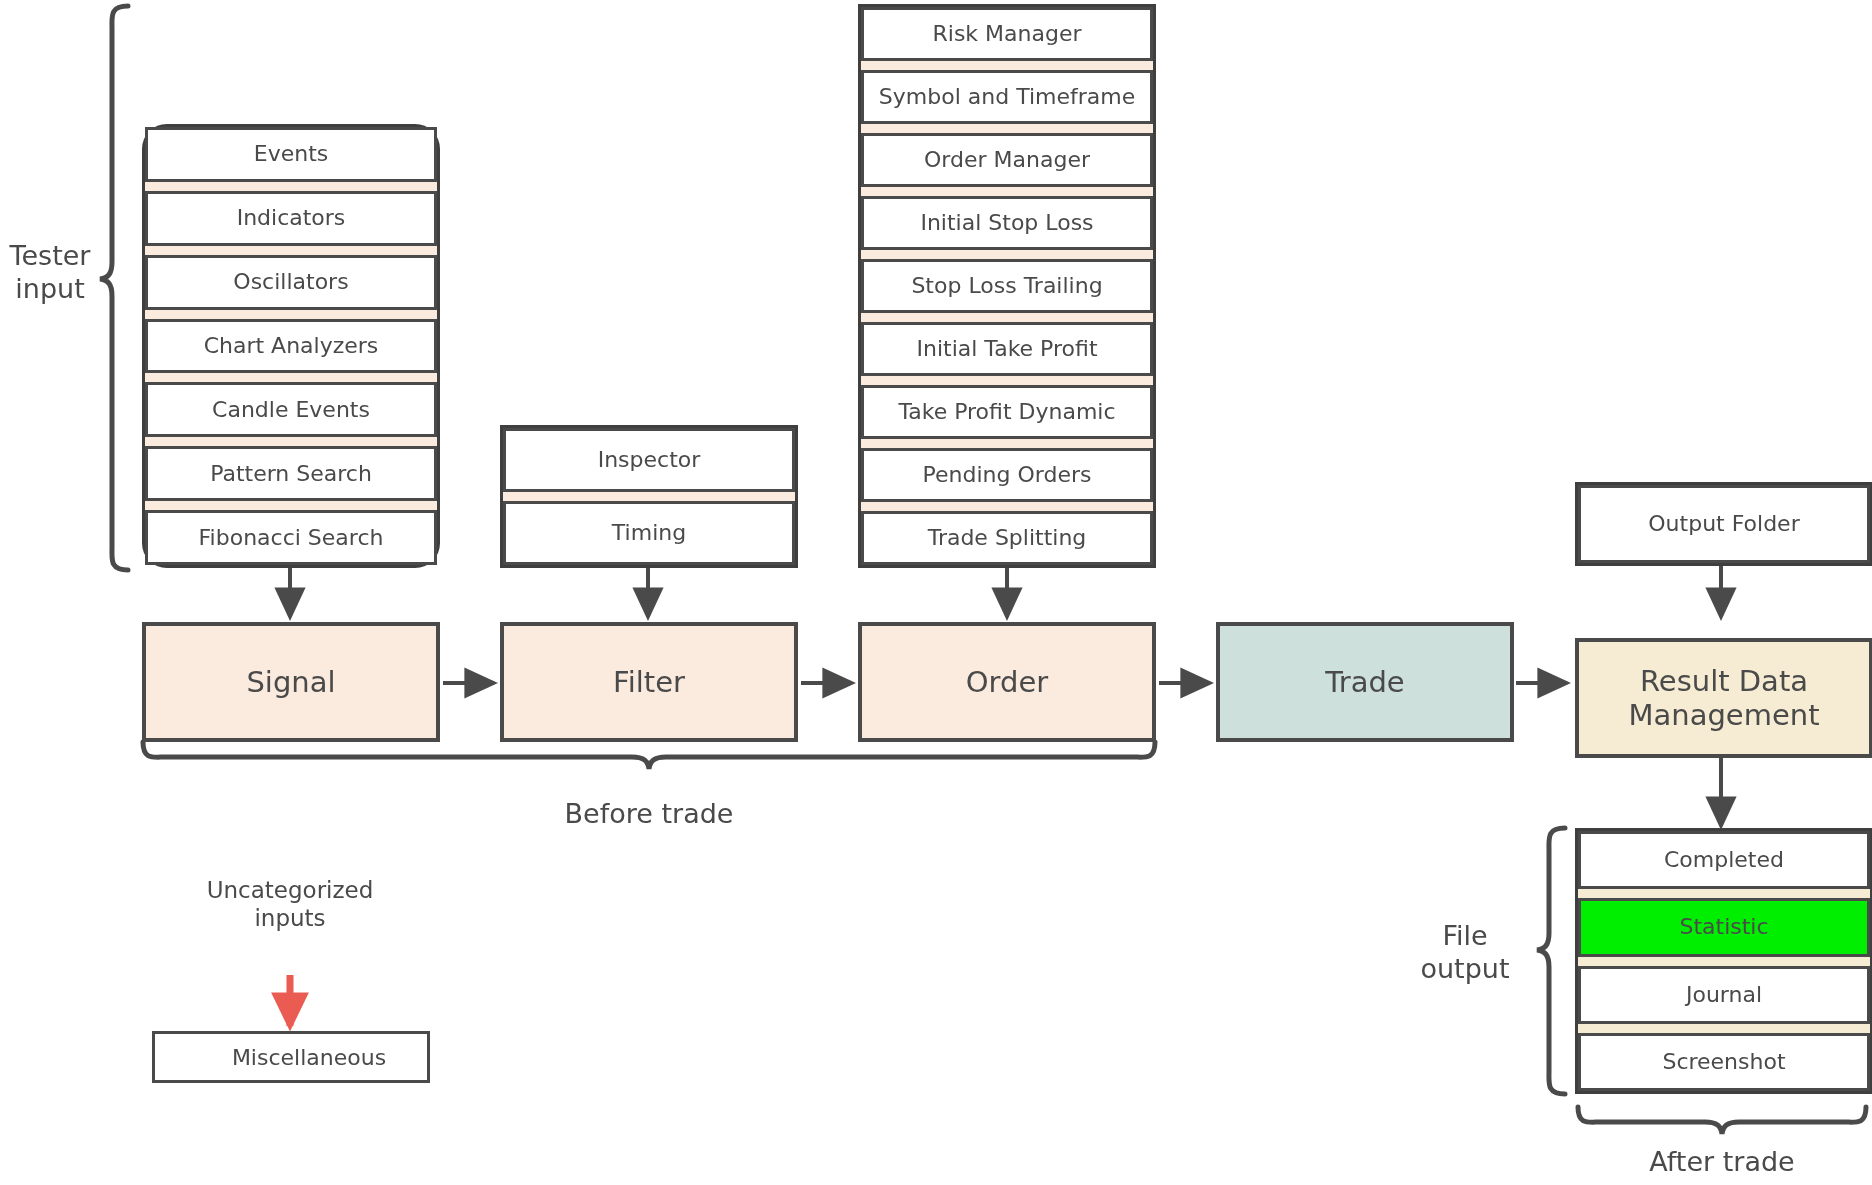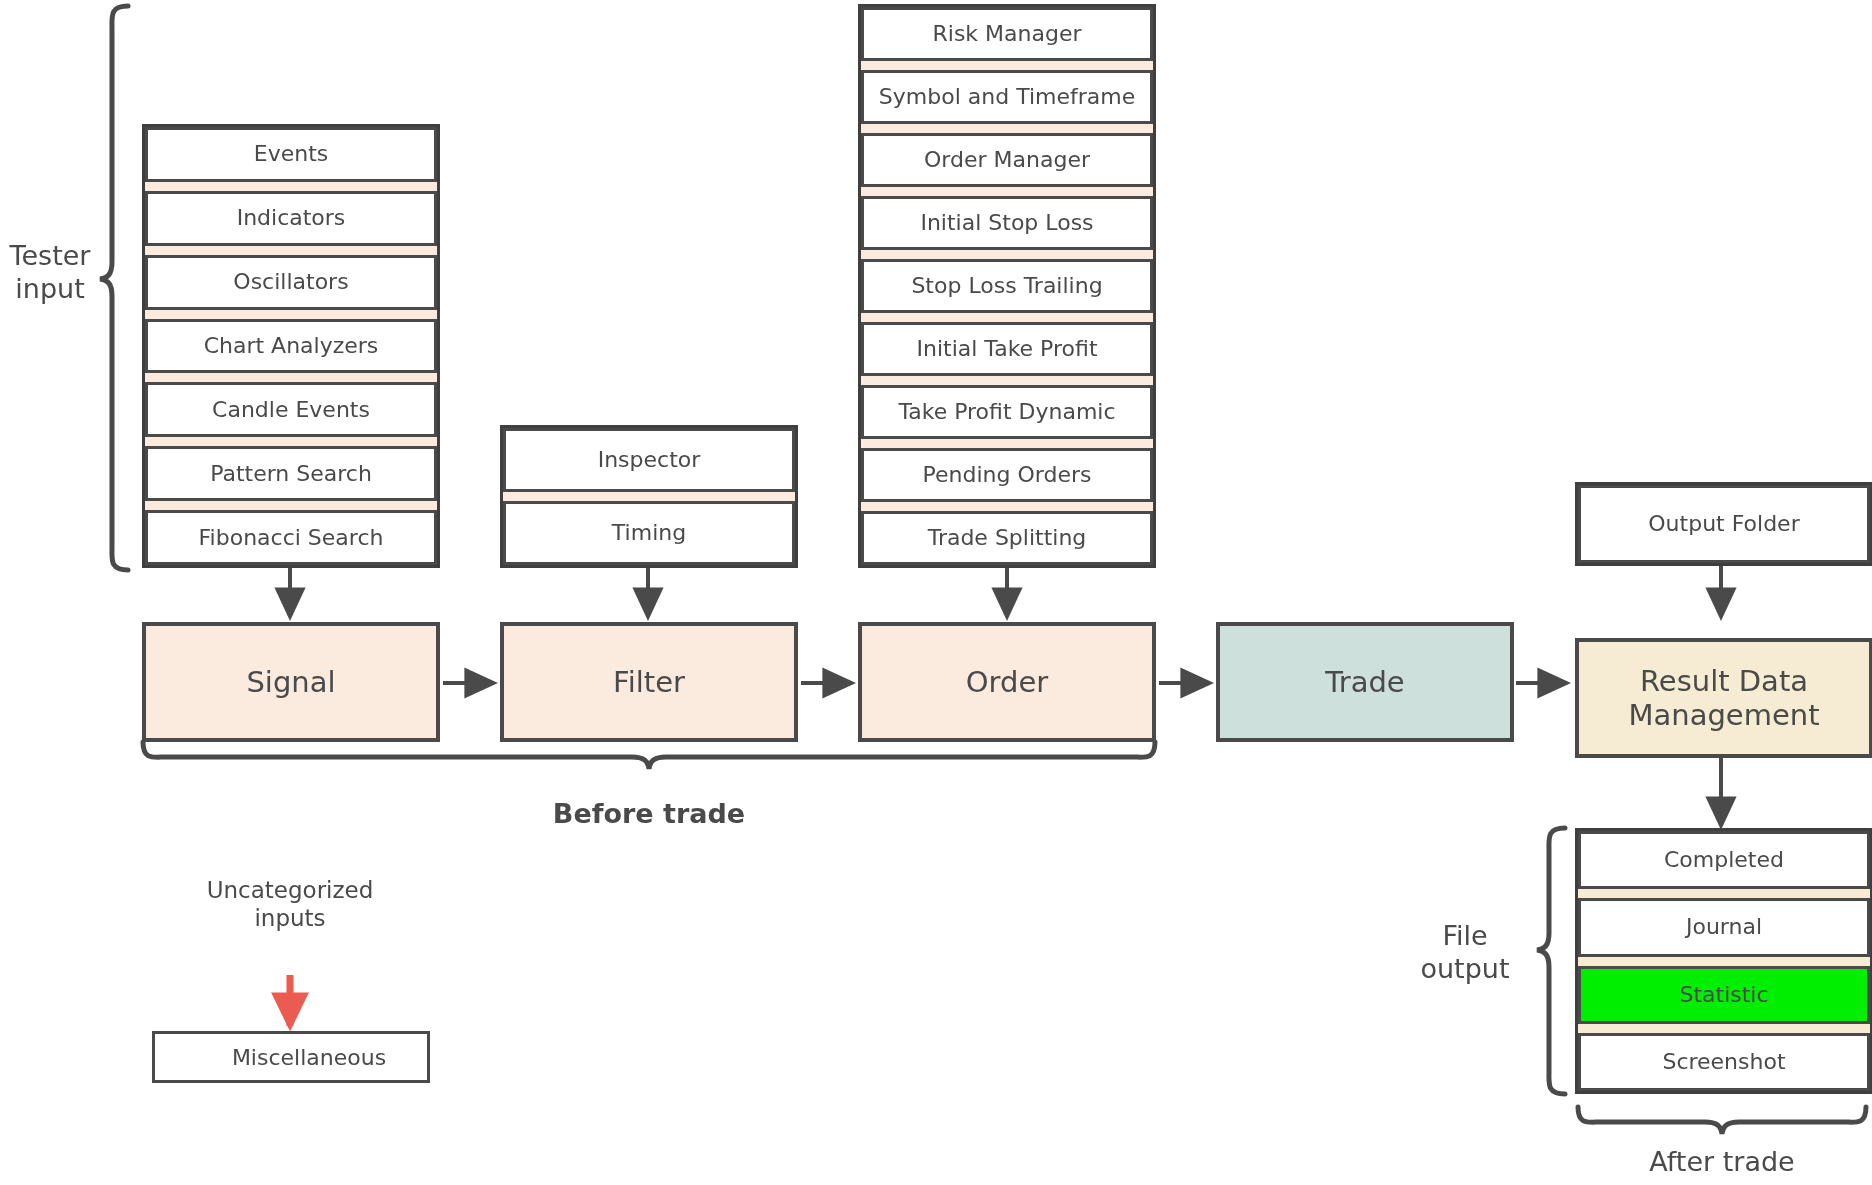--- a/index.html
+++ b/index.html
@@ -136,21 +136,21 @@
     <path d="M 1565 828 C 1547 828 1549 838 1549 850 L 1549 933 C 1549 945 1545 949 1537 950
              C 1545 951 1549 955 1549 967 L 1549 1072 C 1549 1084 1547 1094 1565 1094" stroke="#4a4a4a" stroke-width="5" fill="none" stroke-linecap="round"></path>
 
     <path d="M 1578 1107 C 1578 1125 1588 1122 1600 1122 L 1705 1122 C 1717 1122 1721 1126 1722 1134
              C 1723 1126 1727 1122 1739 1122 L 1844 1122 C 1856 1122 1866 1125 1866 1107" stroke="#4a4a4a" stroke-width="5" fill="none" stroke-linecap="round"></path>
   </svg>
 
   <div class="label" style="left:0px;top:240px;width:100px;text-align:center;">Tester
 input</div>
 
-  <div class="group peach" style="left:142px;top:124px;width:298px;height:444px;">
+  <div class="group peach" style="left:142px;top:124px;width:298px;height:444px;border-radius:25px;">
     <div class="item">Events</div>
     <div class="item">Indicators</div>
     <div class="item">Oscillators</div>
     <div class="item">Chart Analyzers</div>
     <div class="item">Candle Events</div>
     <div class="item">Pattern Search</div>
     <div class="item">Fibonacci Search</div>
   </div>
 
   <div class="group peach" style="left:500px;top:425px;width:298px;height:143px;">
@@ -178,32 +178,32 @@
 
   <div class="process" style="left:500px;top:622px;width:298px;height:120px;">Filter</div>
 
   <div class="process" style="left:858px;top:622px;width:298px;height:120px;">Order</div>
 
   <div class="process teal" style="left:1216px;top:622px;width:298px;height:120px;text-align:right;">Trade</div>
 
   <div class="process cream" style="left:1575px;top:622px;width:298px;height:120px;white-space:pre-line;">Result Data
 Management</div>
 
-  <div class="label" style="left:509px;top:798px;width:280px;font-weight:bold;">Before trade</div>
+  <div class="label" style="left:509px;top:798px;width:280px;">Before trade</div>
 
   <div class="label sm" style="left:160px;top:876px;width:260px;">Uncategorized
 inputs</div>
 
   <div class="plain" style="left:152px;top:1031px;width:278px;height:52px;padding-left:36px;">Miscellaneous</div>
 
   <div class="label" style="left:1400px;top:920px;width:130px;">File
 output</div>
 
   <div class="group cream" style="left:1575px;top:828px;width:298px;height:266px;">
     <div class="item">Completed</div>
+    <div class="item green">Statistic</div>
     <div class="item">Journal</div>
-    <div class="item green">Statistic</div>
     <div class="item">Screenshot</div>
   </div>
 
   <div class="label" style="left:1582px;top:1146px;width:280px;">After trade</div>
 
 </div>
 
 </body></html>

